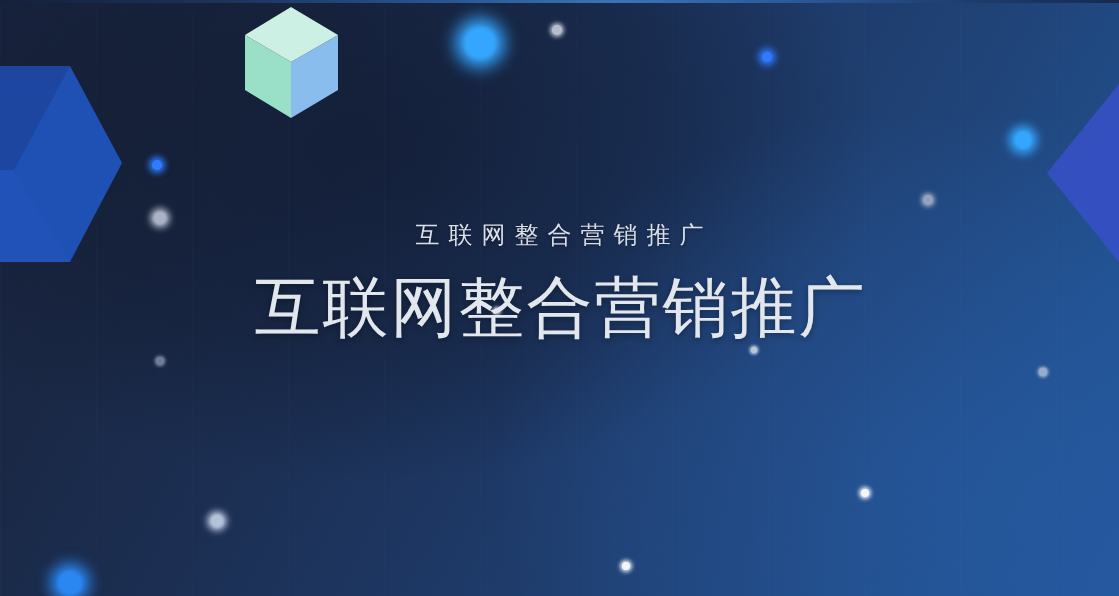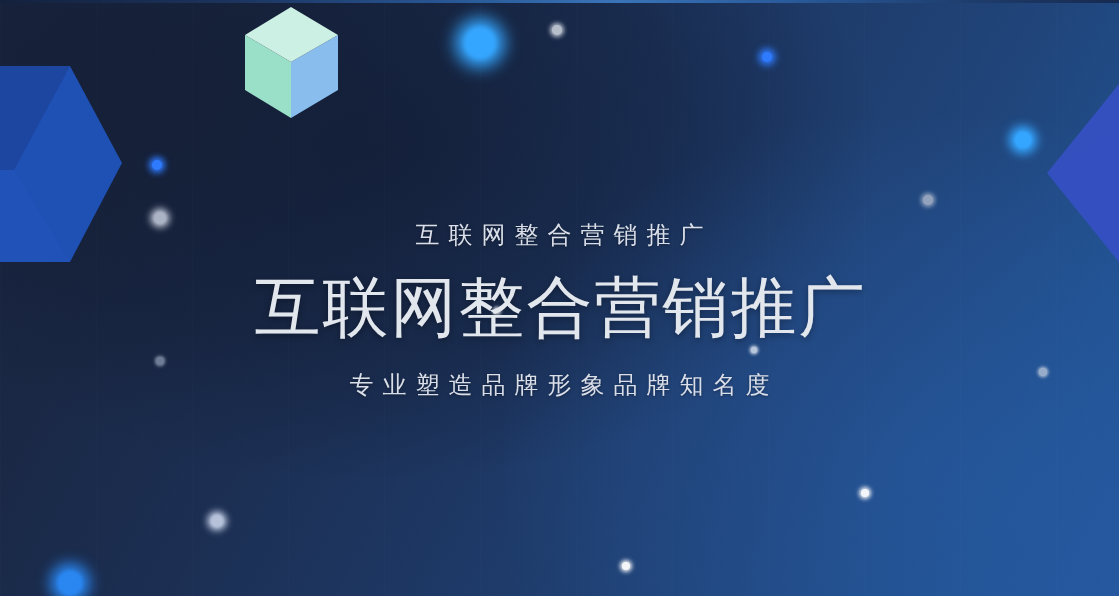--- a/index.html
+++ b/index.html
@@ -207,16 +207,15 @@
       <div class="dot" style="left: 210px; top: 514px; width: 14px; height: 14px; background: rgb(198, 210, 232); opacity: 0.9; box-shadow: rgb(198, 210, 232) 0px 0px 6px 3px; filter: blur(0.84px);"></div>
       <div class="dot" style="left: 622px; top: 562px; width: 8px; height: 8px; background: rgb(255, 255, 255); opacity: 0.95; box-shadow: rgb(255, 255, 255) 0px 0px 4px 2px; filter: blur(0.6px);"></div>
       <div class="dot" style="left: 57px; top: 570px; width: 26px; height: 26px; background: rgb(42, 134, 240); opacity: 1; box-shadow: rgb(42, 134, 240) 0px 0px 14px 7px; filter: blur(1.56px);"></div>
       <div class="dot" style="left: 494px; top: 308px; width: 6px; height: 6px; background: rgb(232, 238, 248); opacity: 0.85; box-shadow: rgb(232, 238, 248) 0px 0px 3px 1.5px; filter: blur(0.6px);"></div>
       <div class="dot" style="left: 751px; top: 347px; width: 6px; height: 6px; background: rgb(223, 231, 244); opacity: 0.8; box-shadow: rgb(223, 231, 244) 0px 0px 3px 1.5px; filter: blur(0.6px);"></div>
     </div>
 
   <div class="copy">
     <p class="eyebrow">互联网整合营销推广</p>
     <h1 class="headline">互联网整合营销推广</h1>
-    <p class="subline">专业塑造品牌形象品牌知名度</p>
   </div>
 
 </div>
 
 </body></html>

